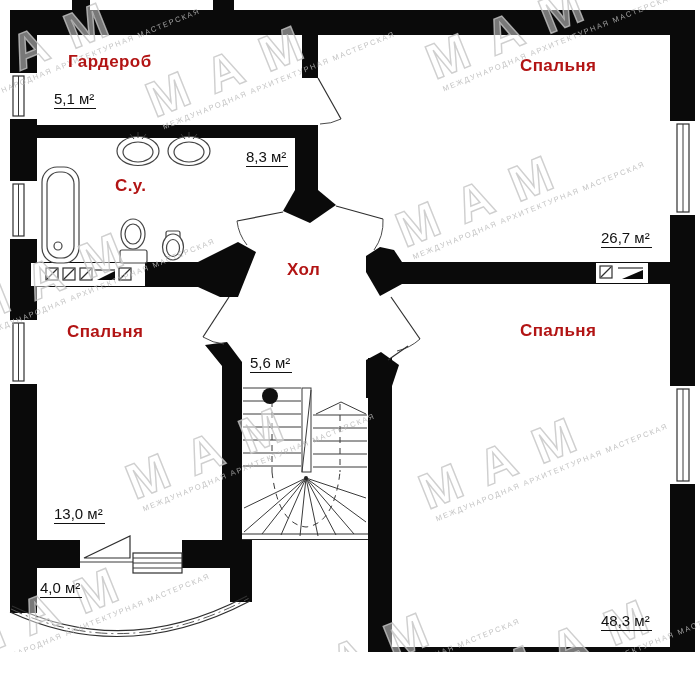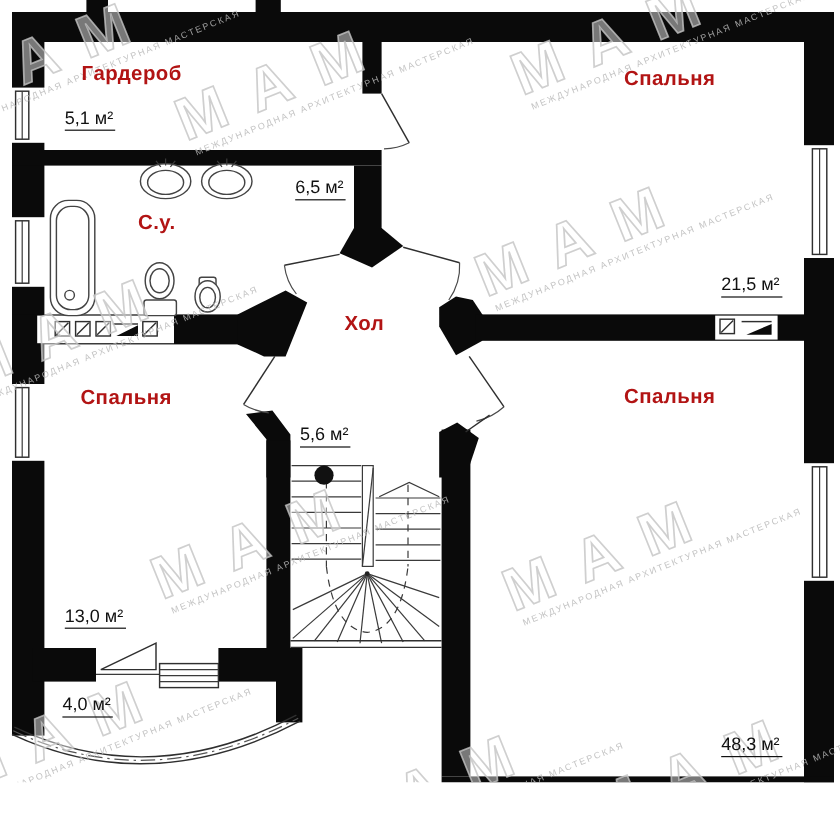--- a/index.html
+++ b/index.html
@@ -233,29 +233,29 @@
     <use href="#wm" transform="translate(-30,660)"></use>
     <use href="#wm" transform="translate(280,705)"></use>
     <use href="#wm" transform="translate(500,692)"></use>
   </g>
 </svg>
 
   <div class="room-label" style="left:68px;top:52px">Гардероб</div>
   <div class="area-label" style="left:54px;top:90px">5,1 м²</div>
 
   <div class="room-label" style="left:115px;top:176px">С.у.</div>
-  <div class="area-label" style="left:246px;top:148px">6,5 м²</div>
+  <div class="area-label" style="left:246px;top:148px">8,3 м²</div>
 
   <div class="room-label" style="left:520px;top:56px">Спальня</div>
-  <div class="area-label" style="left:601px;top:229px">21,5 м²</div>
+  <div class="area-label" style="left:601px;top:229px">26,7 м²</div>
 
   <div class="room-label" style="left:287px;top:260px">Хол</div>
 
   <div class="room-label" style="left:67px;top:322px">Спальня</div>
   <div class="area-label" style="left:54px;top:505px">13,0 м²</div>
 
   <div class="area-label" style="left:250px;top:354px">5,6 м²</div>
 
-  <div class="area-label" style="left:52px;top:579px">4,0 м²</div>
+  <div class="area-label" style="left:40px;top:579px">4,0 м²</div>
 
   <div class="room-label" style="left:520px;top:321px">Спальня</div>
   <div class="area-label" style="left:601px;top:612px">48,3 м²</div>
 </div>
 
 </body></html>

